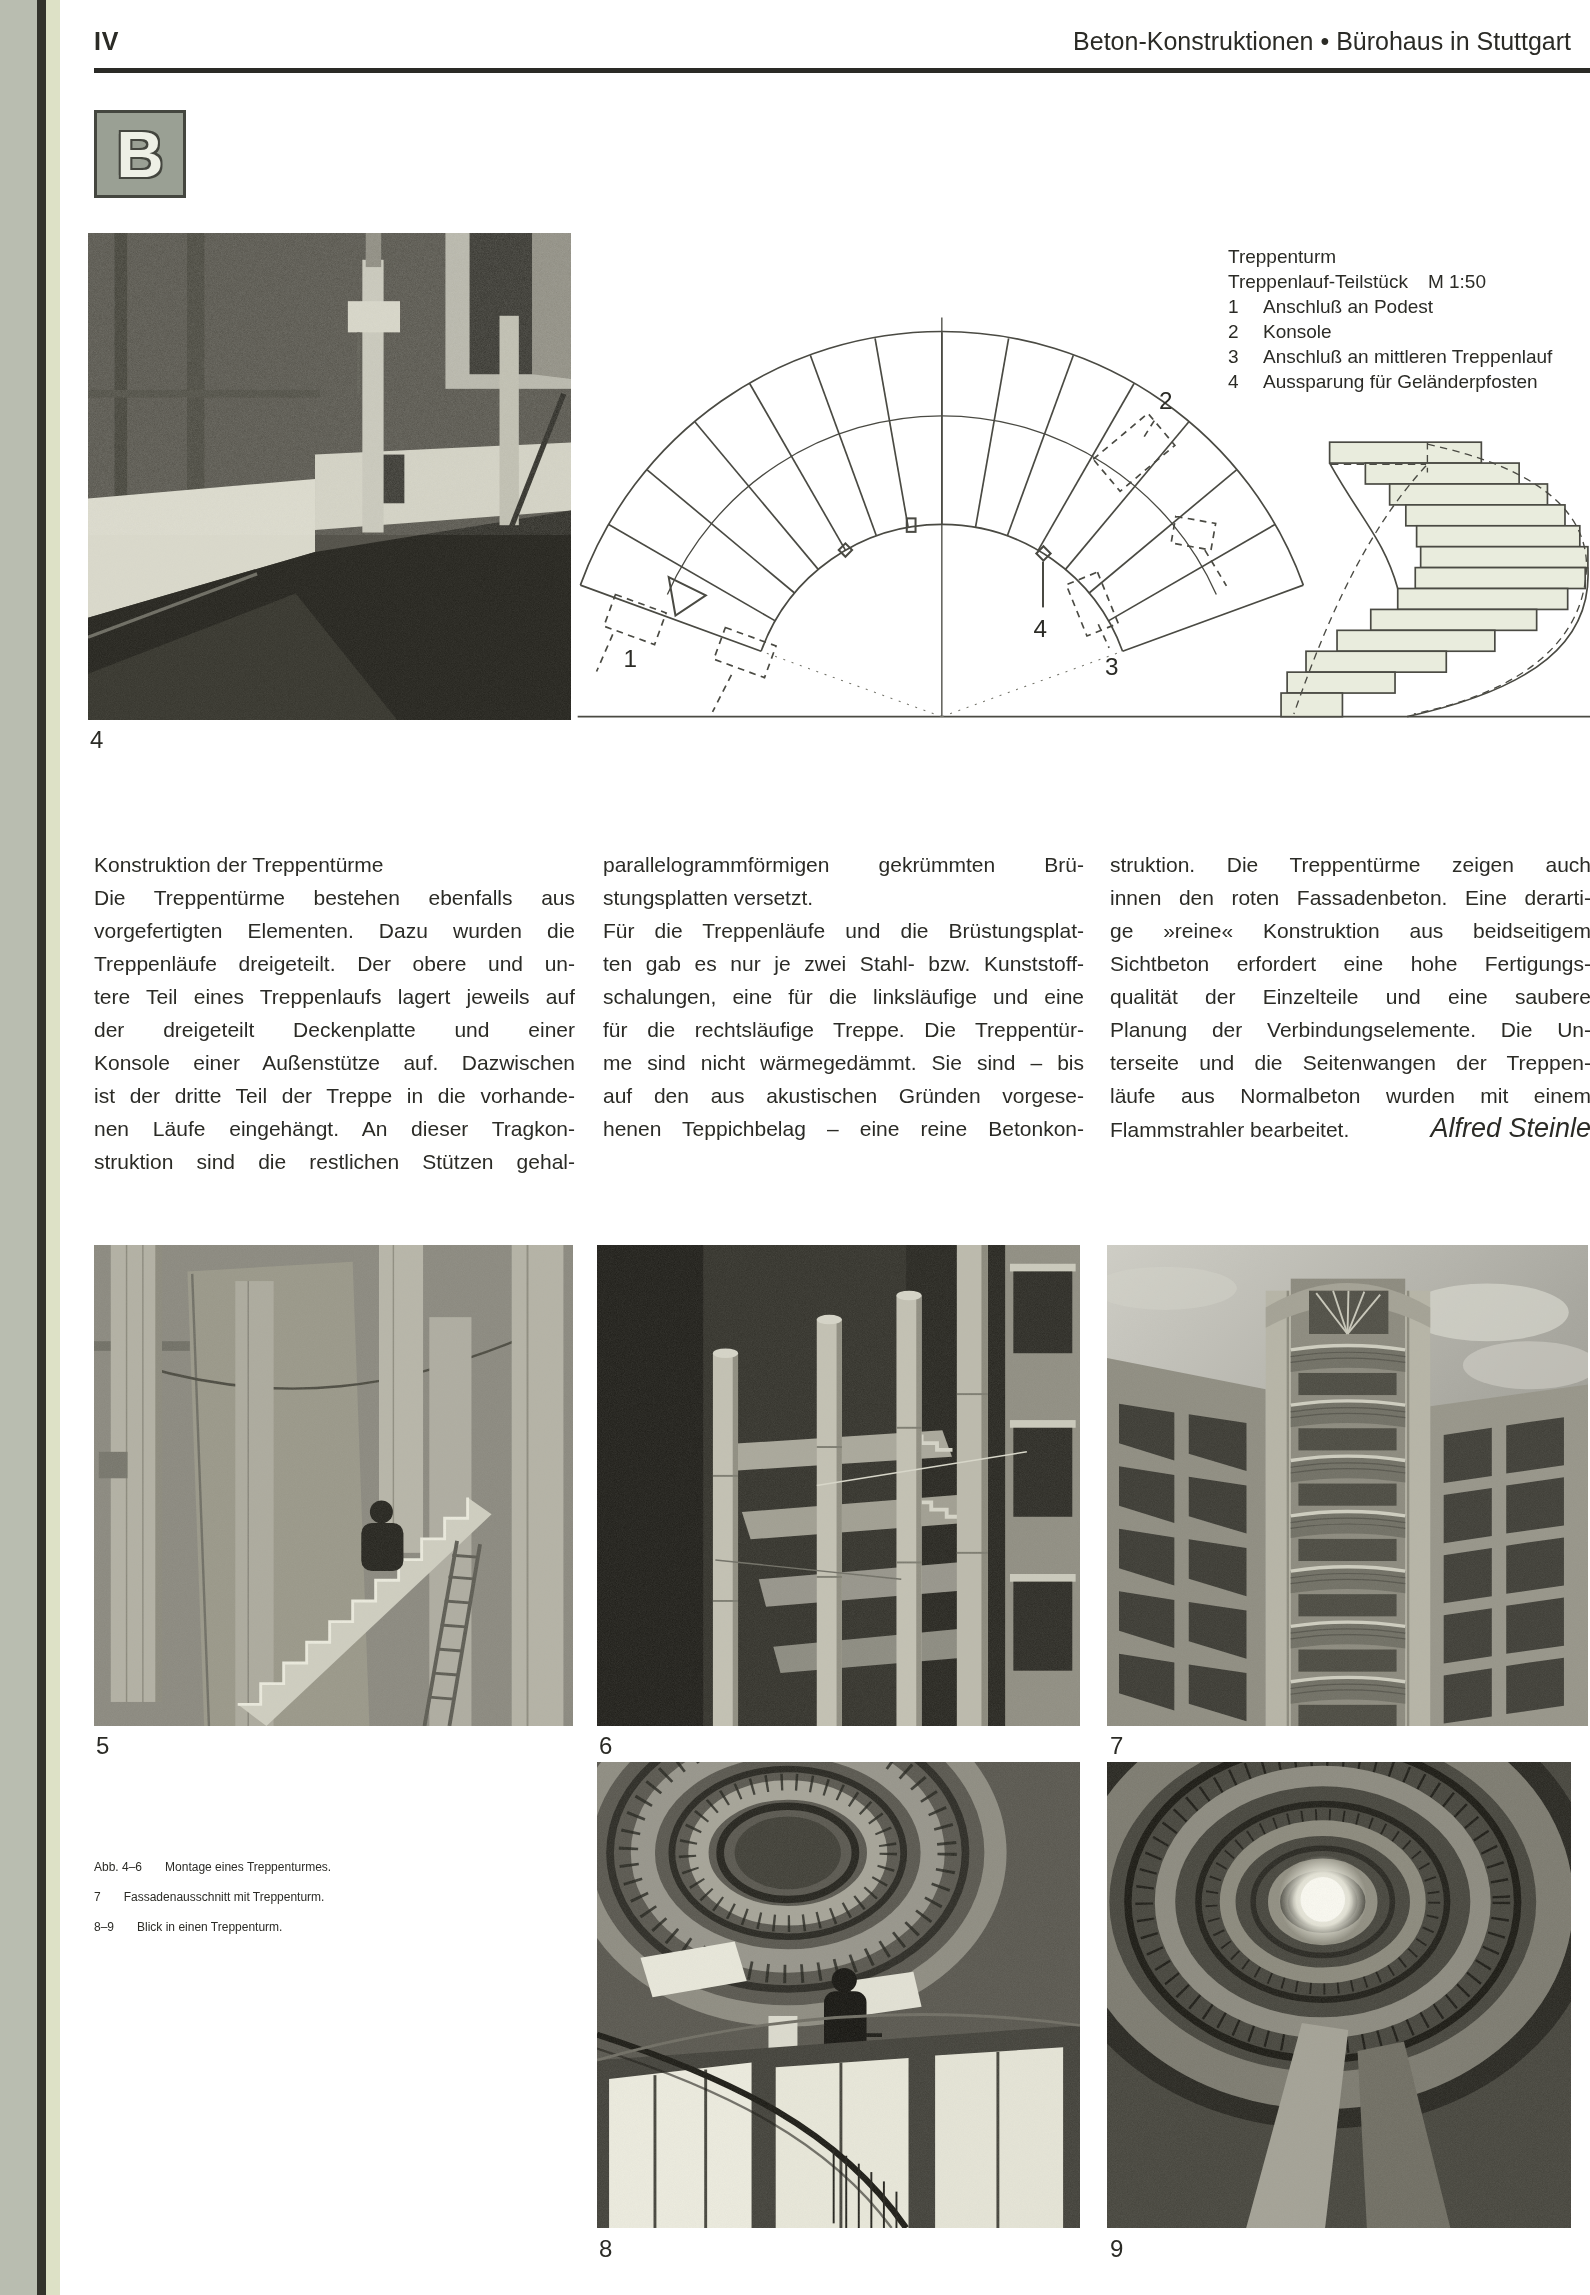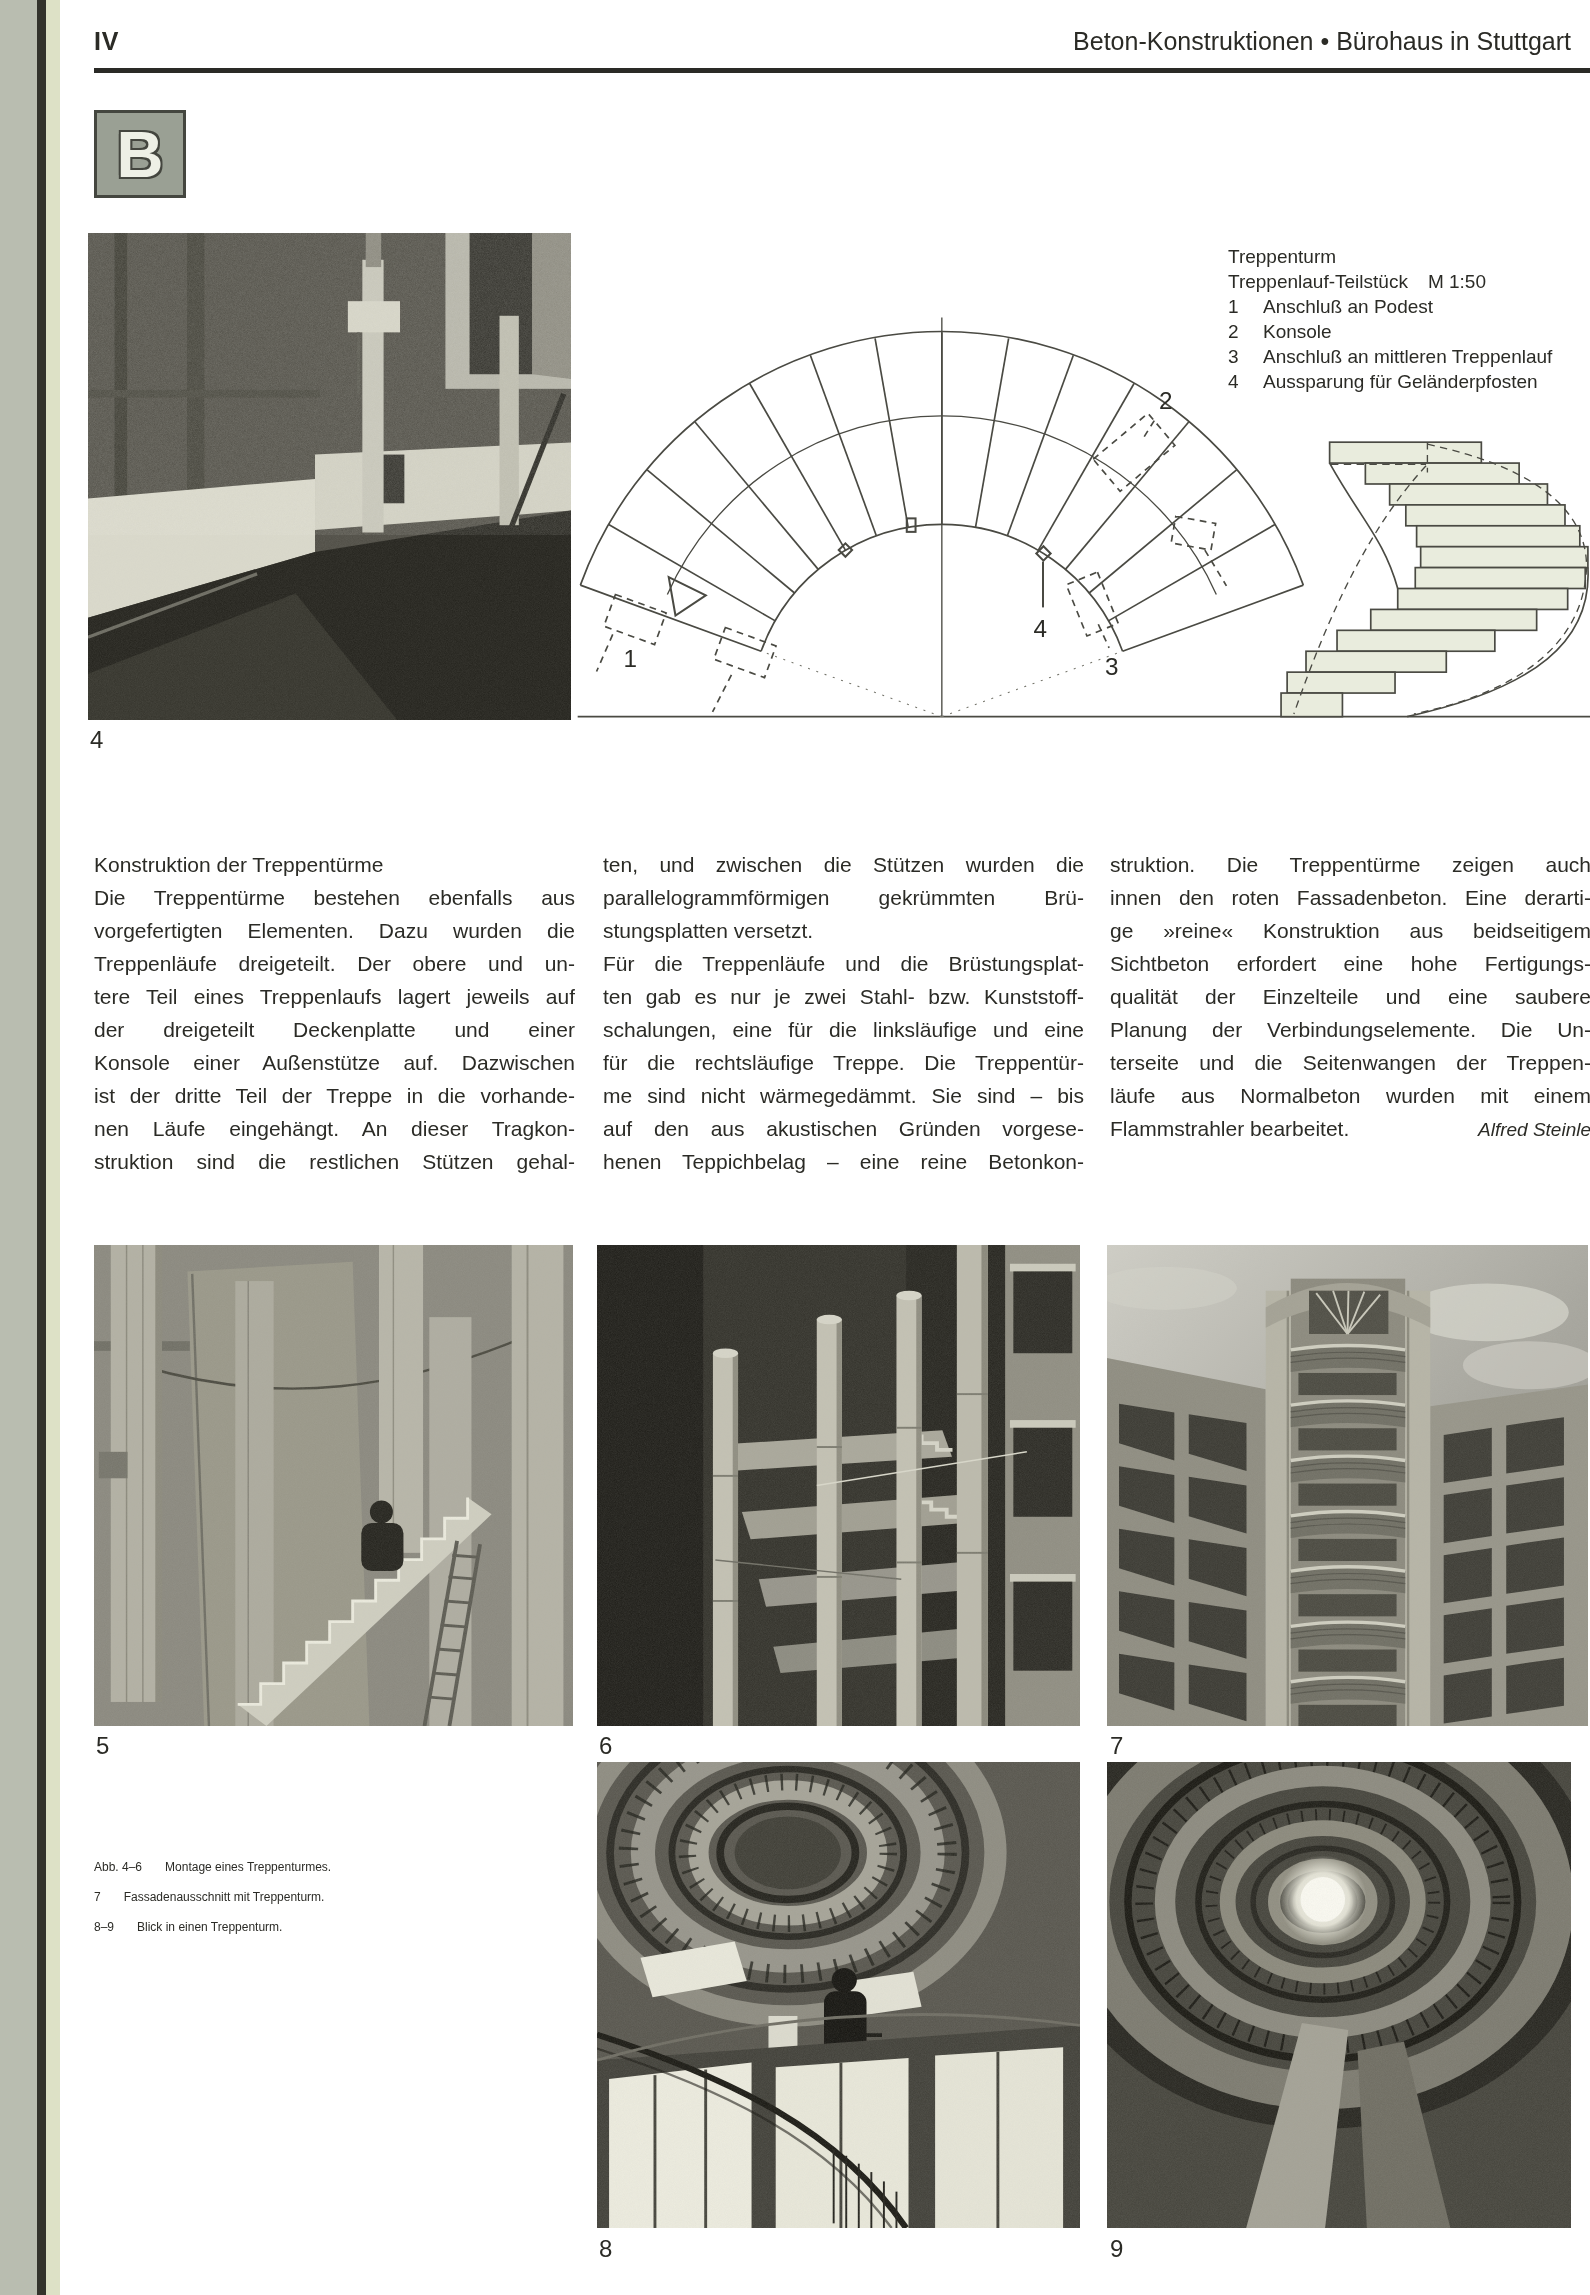--- a/index.html
+++ b/index.html
@@ -28,21 +28,21 @@
   .legend .scale{margin-left:20px;}
   .legend-items{display:grid;grid-template-columns:35px auto;}
 
   .drawing{position:absolute;left:537px;top:223px;}
 
   .article-col{position:absolute;top:848px;width:481px;font-size:21px;line-height:33px;}
   .article-col .h{height:33px;}
   .ln{text-align:justify;text-align-last:justify;height:33px;overflow:hidden;white-space:nowrap;}
   .ln.noj{text-align-last:left;}
   .lastrow{display:flex;justify-content:space-between;align-items:baseline;height:33px;}
-  .author{font-style:italic;font-size:19px;}
+  .author{font-style:italic;font-size:27px;}
 
   .captions{position:absolute;left:57px;top:1852px;font-size:12px;line-height:30px;}
   .captions .num{display:inline-block;margin-right:23px;}
 
   svg text{font-family:"Liberation Sans", sans-serif;fill:#2b2b26;}
 </style>
 </head>
 <body>
 
 <div class="page">
@@ -194,21 +194,20 @@
     <div class="ln">vorgefertigten Elementen. Dazu wurden die</div>
     <div class="ln">Treppenläufe dreigeteilt. Der obere und un-</div>
     <div class="ln">tere Teil eines Treppenlaufs lagert jeweils auf</div>
     <div class="ln">der dreigeteilt Deckenplatte und einer</div>
     <div class="ln">Konsole einer Außenstütze auf. Dazwischen</div>
     <div class="ln">ist der dritte Teil der Treppe in die vorhande-</div>
     <div class="ln">nen Läufe eingehängt. An dieser Tragkon-</div>
     <div class="ln">struktion sind die restlichen Stützen gehal-</div>
   </div>
   <div class="article-col" style="left:566px">
-    <div class="ln">ten, und zwischen die Stützen wurden die</div>
     <div class="ln">parallelogrammförmigen gekrümmten Brü-</div>
     <div class="ln noj">stungsplatten versetzt.</div>
     <div class="ln">Für die Treppenläufe und die Brüstungsplat-</div>
     <div class="ln">ten gab es nur je zwei Stahl- bzw. Kunststoff-</div>
     <div class="ln">schalungen, eine für die linksläufige und eine</div>
     <div class="ln">für die rechtsläufige Treppe. Die Treppentür-</div>
     <div class="ln">me sind nicht wärmegedämmt. Sie sind – bis</div>
     <div class="ln">auf den aus akustischen Gründen vorgese-</div>
     <div class="ln">henen Teppichbelag – eine reine Betonkon-</div>
   </div>

